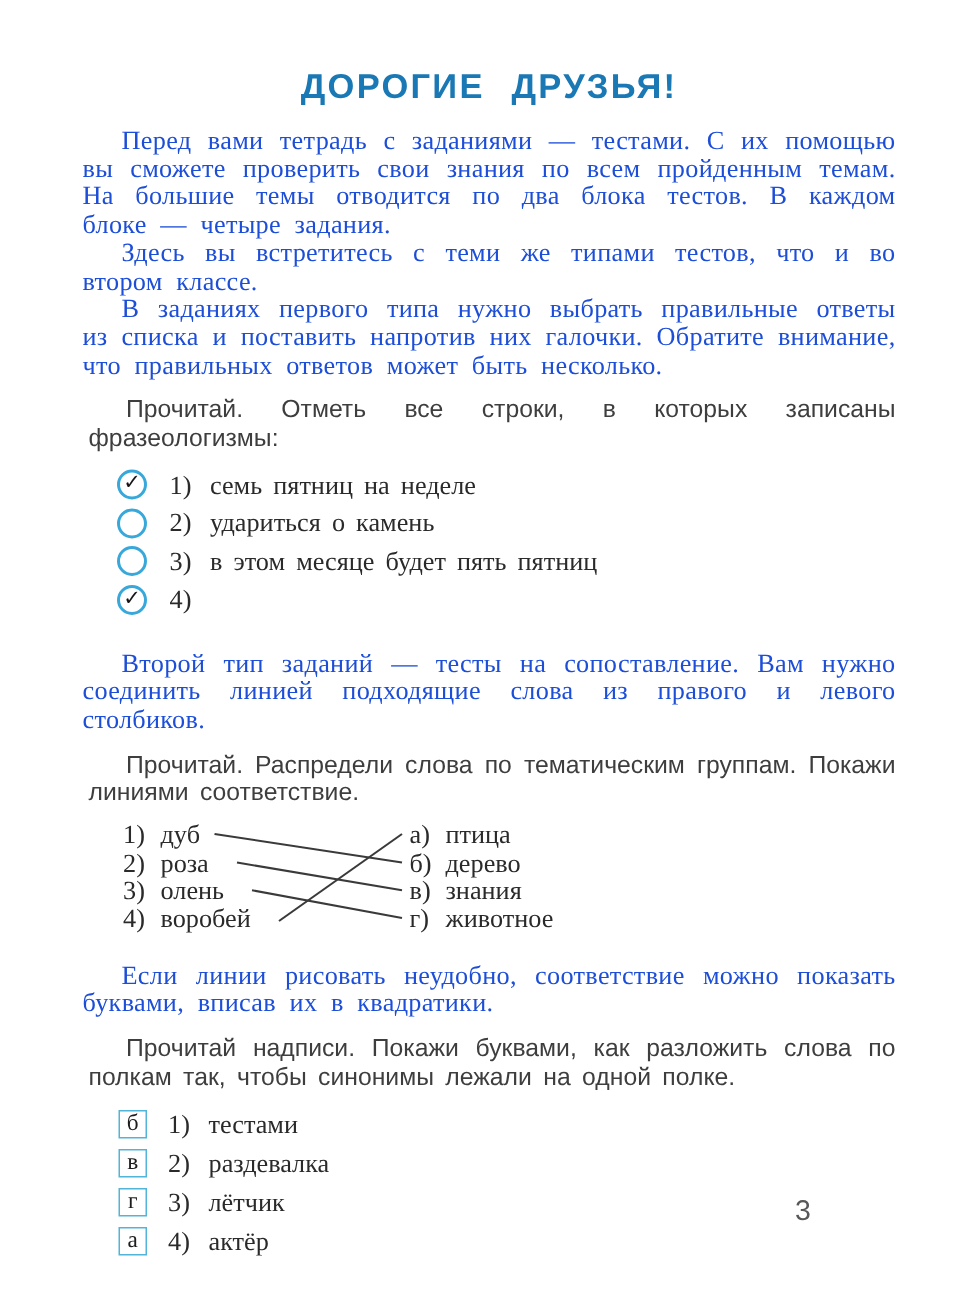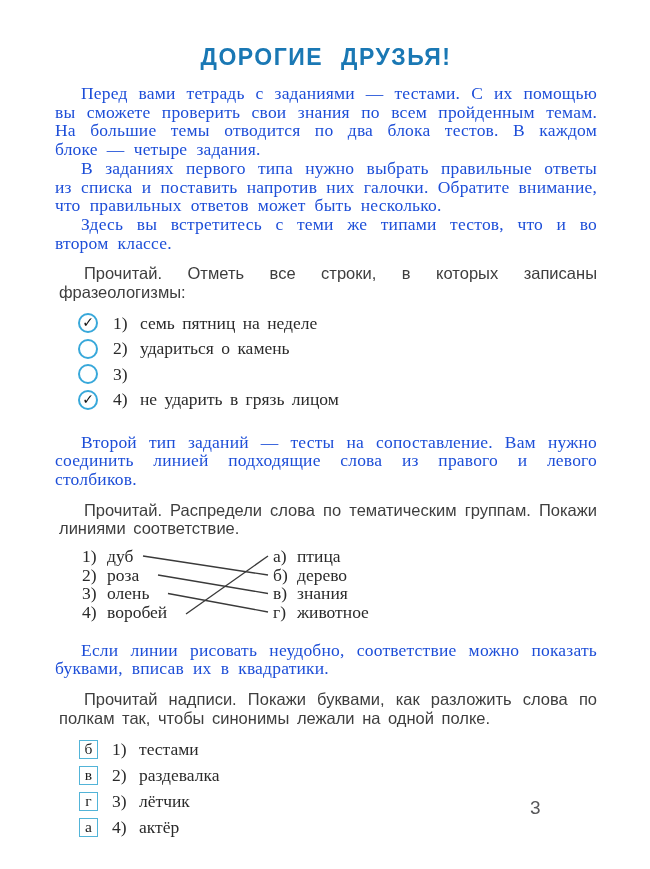--- a/index.html
+++ b/index.html
@@ -146,22 +146,22 @@
 </style>
 </head>
 <body>
 
 <div class="page">
   <div class="content">
 
     <h1 class="title">ДОРОГИЕ ДРУЗЬЯ!</h1>
 
     <p class="body">Перед вами тетрадь с заданиями — тестами. С их помощью вы сможете проверить свои знания по всем пройденным темам. На большие темы отводится по два блока тестов. В каждом блоке — четыре задания.</p>
+    <p class="body">Здесь вы встретитесь с теми же типами тестов, что и во втором классе.</p>
     <p class="body">В заданиях первого типа нужно выбрать правильные ответы из списка и поставить напротив них галочки. Обратите внимание, что правильных ответов может быть несколько.</p>
-    <p class="body">Здесь вы встретитесь с теми же типами тестов, что и во втором классе.</p>
 
     <p class="instr">Прочитай. Отметь все строки, в которых записаны фразеологизмы:</p>
 
     <div class="checklist">
       <div class="check-row">
         <span class="checkbox">
             <span class="mark">✓</span>
           </span>
         <span class="num">1)</span>
         <span class="itext">семь пятниц на неделе</span>
@@ -171,27 +171,27 @@
             <span class="mark"></span>
           </span>
         <span class="num">2)</span>
         <span class="itext">удариться о камень</span>
       </div>
       <div class="check-row">
         <span class="checkbox">
             <span class="mark"></span>
           </span>
         <span class="num">3)</span>
+        <span class="itext">в этом месяце будет пять пятниц</span>
       </div>
       <div class="check-row">
         <span class="checkbox">
             <span class="mark">✓</span>
           </span>
         <span class="num">4)</span>
-        <span class="itext">не ударить в грязь лицом</span>
       </div>
     </div>
 
     <p class="body mt9">Второй тип заданий — тесты на сопоставление. Вам нужно соединить линией подходящие слова из правого и левого столбиков.</p>
 
     <p class="instr">Прочитай. Распредели слова по тематическим группам. Покажи линиями соответствие.</p>
 
     <div class="match">
       <svg class="match-lines" viewBox="0 0 542 76">
         <line x1="88" y1="10" x2="213" y2="29" stroke="#3a3a3a" stroke-width="1.4"></line>

